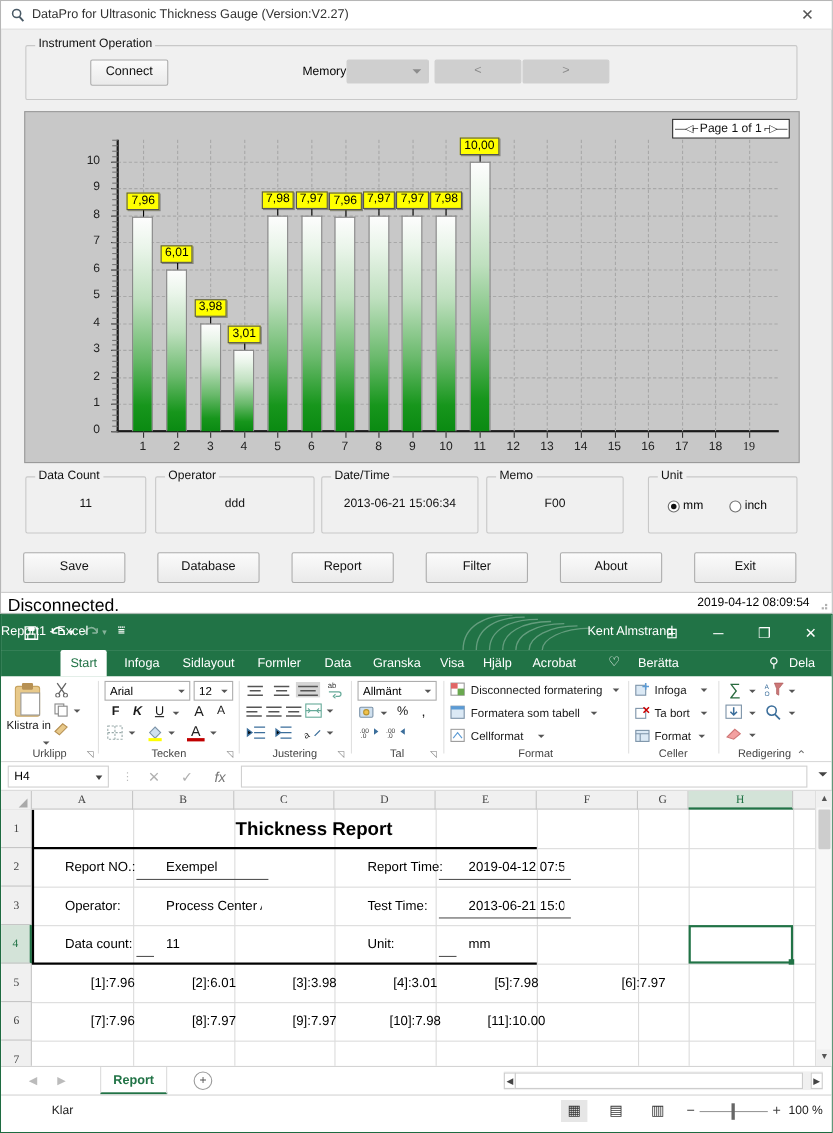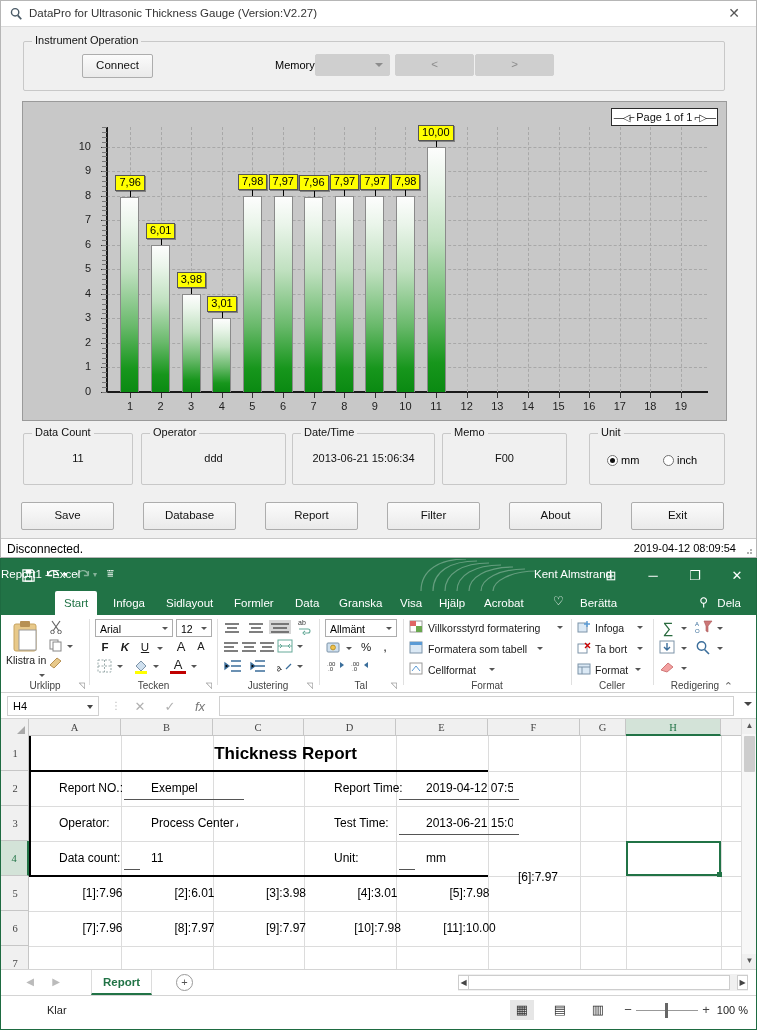--- a/index.html
+++ b/index.html
@@ -57,21 +57,21 @@
   }
   .pgarrow { font-size:10px; letter-spacing:-1px; color:#222; }
 
   
   .infoval { position:absolute; left:0; right:0; top:18px; text-align:center; font-size:11px; color:#111; }
   .radio { position:absolute; display:flex; align-items:center; gap:3px; font-size:11px; }
   .radio .dot { width:11px; height:11px; border-radius:50%; border:1px solid #707070; background:#fff; position:relative; }
   .radio .dot.on::after { content:""; position:absolute; left:2px; top:2px; width:5px; height:5px; border-radius:50%; background:#111; }
 
   #dp-status { position:absolute; left:0; bottom:0; width:755px; height:19px; background:#fff; border-top:1px solid #c8c8c8; }
-  #dp-status .l { position:absolute; left:6px; top:3px; font-size:12px; }
+  #dp-status .l { position:absolute; left:6px; top:3px; font-size:16px; }
   #dp-status .r { position:absolute; right:20px; top:3px; font-size:11px; }
   #dp-grip { position:absolute; right:3px; bottom:2px; width:10px; height:10px; }
 
   
   #excel { position:absolute; left:0; top:558px; width:757px; height:472px; background:#fff; border:1px solid #1e6b41; }
   #xl-title { position:absolute; left:0; top:0; width:755px; height:32px; background:#217346; overflow:hidden; }
   #xl-title .ctr { position:absolute; left:0; right:0; top:9px; text-align:left; color:#fff; font-size:11.5px; }
   #xl-title .user { position:absolute; right:144px; top:9px; color:#fff; font-size:11.5px; }
   .qat { position:absolute; top:6px; color:#fff; font-size:13px; text-align:center; }
   .wbtn { position:absolute; top:0; width:38px; height:32px; color:#fff; font-size:13px; display:flex; align-items:center; justify-content:center; }
@@ -308,21 +308,21 @@
         <div class="xtick" style="left: 566.143px;"></div>
         <div class="xlabel" style="left: 554.143px;">16</div>
         <div class="vgrid" style="left: 596.755px;"></div>
         <div class="xtick" style="left: 596.755px;"></div>
         <div class="xlabel" style="left: 584.755px;">17</div>
         <div class="vgrid" style="left: 627.367px;"></div>
         <div class="xtick" style="left: 627.367px;"></div>
         <div class="xlabel" style="left: 615.367px;">18</div>
         <div class="vgrid" style="left: 657.98px;"></div>
         <div class="xtick" style="left: 657.98px;"></div>
-        <div class="xlabel" style="left: 645.98px;">19</div>
+        <div class="xlabel" style="left: 645.98px; font-family: Liberation Serif, serif;">19</div>
         <div class="bar" title="7,96" style="left: 97.4592px; top: 94.6852px; width: 19px; height: 195.315px;"></div>
         <div class="vstem" style="left: 106.959px; top: 88.6852px; height: 6px;"></div>
         <div class="vlabel" style="top: 72.6852px; left: 92.4592px;">7,96</div>
         <div class="bar" title="6,01" style="left: 128.071px; top: 142.532px; width: 19px; height: 147.468px;"></div>
         <div class="vstem" style="left: 137.571px; top: 136.532px; height: 6px;"></div>
         <div class="vlabel" style="top: 120.532px; left: 123.071px;">6,01</div>
         <div class="bar" title="3,98" style="left: 158.684px; top: 192.343px; width: 19px; height: 97.6574px;"></div>
         <div class="vstem" style="left: 168.184px; top: 186.343px; height: 6px;"></div>
         <div class="vlabel" style="top: 170.343px; left: 153.684px;">3,98</div>
         <div class="bar" title="3,01" style="left: 189.296px; top: 216.144px; width: 19px; height: 73.8565px;"></div>
@@ -595,21 +595,21 @@
       <span class="dlg" style="right:4px;">◹</span>
     </div>
     <div class="rsep" style="left:402px;"></div>
 
     <div class="rgrp" style="left:404px; width:164px;">
       <svg style="position:absolute; left:4px; top:5px; width:15px; height:14px;" viewBox="0 0 15 14">
         <rect x="1" y="1" width="12" height="11" fill="#fff" stroke="#9a9a9a"></rect>
         <rect x="1" y="1" width="6" height="5" fill="#e06666"></rect>
           <rect x="7" y="6" width="6" height="6" fill="#6aa84f"></rect>
       </svg>
-      <div class="rsm" style="left:23px; top:7px;">Villkorsstyrd formatering</div>
+      <div class="rsm" style="left:23px; top:7px;">Disconnected formatering</div>
       <span class="caret" style="left:152px; top:11px;"></span>
       <svg style="position:absolute; left:4px; top:26px; width:15px; height:14px;" viewBox="0 0 15 14">
         <rect x="1" y="1" width="12" height="11" fill="#dbe9f5" stroke="#7c93a8"></rect>
           <rect x="1" y="1" width="12" height="3" fill="#5b9bd5"></rect>
       </svg>
       <div class="rsm" style="left:23px; top:28px;">Formatera som tabell</div>
       <span class="caret" style="left:132px; top:32px;"></span>
       <svg style="position:absolute; left:4px; top:47px; width:15px; height:14px;" viewBox="0 0 15 14">
         <rect x="1" y="1" width="12" height="11" fill="#fff" stroke="#9a9a9a"></rect>
           <path d="M3 9 L7 4 L11 9" stroke="#5b9bd5" fill="none"></path>
@@ -725,21 +725,21 @@
         <div class="cell" style="left: 95px; top: 105px; width: 87px; height: 35px; line-height: 35px;">11</div>
         <div style="position: absolute; height: 1px; background: rgb(85, 85, 85); top: 133px; left: 95px; width: 16px;"></div>
         <div class="cell" style="left: 278px; top: 105px; width: 87px; height: 35px; line-height: 35px;">Unit:</div>
         <div class="cell" style="left: 370px; top: 105px; width: 87px; height: 35px; line-height: 35px;">mm</div>
         <div style="position: absolute; height: 1px; background: rgb(85, 85, 85); top: 133px; left: 370px; width: 16px;"></div>
         <div class="cell" style="left: 3px; top: 140px; width: 87px; height: 35px; line-height: 35px; text-align: center;">[1]:7.96</div>
         <div class="cell" style="left: 95px; top: 140px; width: 87px; height: 35px; line-height: 35px; text-align: center;">[2]:6.01</div>
         <div class="cell" style="left: 187px; top: 140px; width: 86px; height: 35px; line-height: 35px; text-align: center;">[3]:3.98</div>
         <div class="cell" style="left: 278px; top: 140px; width: 87px; height: 35px; line-height: 35px; text-align: center;">[4]:3.01</div>
         <div class="cell" style="left: 370px; top: 140px; width: 87px; height: 35px; line-height: 35px; text-align: center;">[5]:7.98</div>
-        <div class="cell" style="left: 462px; top: 124px; width: 87px; height: 35px; line-height: 35px; text-align: left;">[6]:7.97</div>
+        <div class="cell" style="left: 462px; top: 140px; width: 87px; height: 35px; line-height: 35px; text-align: right;">[6]:7.97</div>
         <div class="cell" style="left: 3px; top: 175px; width: 87px; height: 35px; line-height: 35px; text-align: center;">[7]:7.96</div>
         <div class="cell" style="left: 95px; top: 175px; width: 87px; height: 35px; line-height: 35px; text-align: center;">[8]:7.97</div>
         <div class="cell" style="left: 187px; top: 175px; width: 86px; height: 35px; line-height: 35px; text-align: center;">[9]:7.97</div>
         <div class="cell" style="left: 278px; top: 175px; width: 87px; height: 35px; line-height: 35px; text-align: center;">[10]:7.98</div>
         <div class="cell" style="left: 370px; top: 175px; width: 87px; height: 35px; line-height: 35px; text-align: center;">[11]:10.00</div>
         <div class="thickline" style="left: 0px; width: 459px; top: 34px;"></div>
         <div class="thickline" style="left: 0px; width: 459px; top: 139px;"></div>
         <div style="position: absolute; left: 0px; width: 2px; top: 0px; height: 140px; background: rgb(0, 0, 0);"></div>
         <div id="selbox" style="left: 597px; top: 105px; width: 95px; height: 35px;"></div>
       </div>

